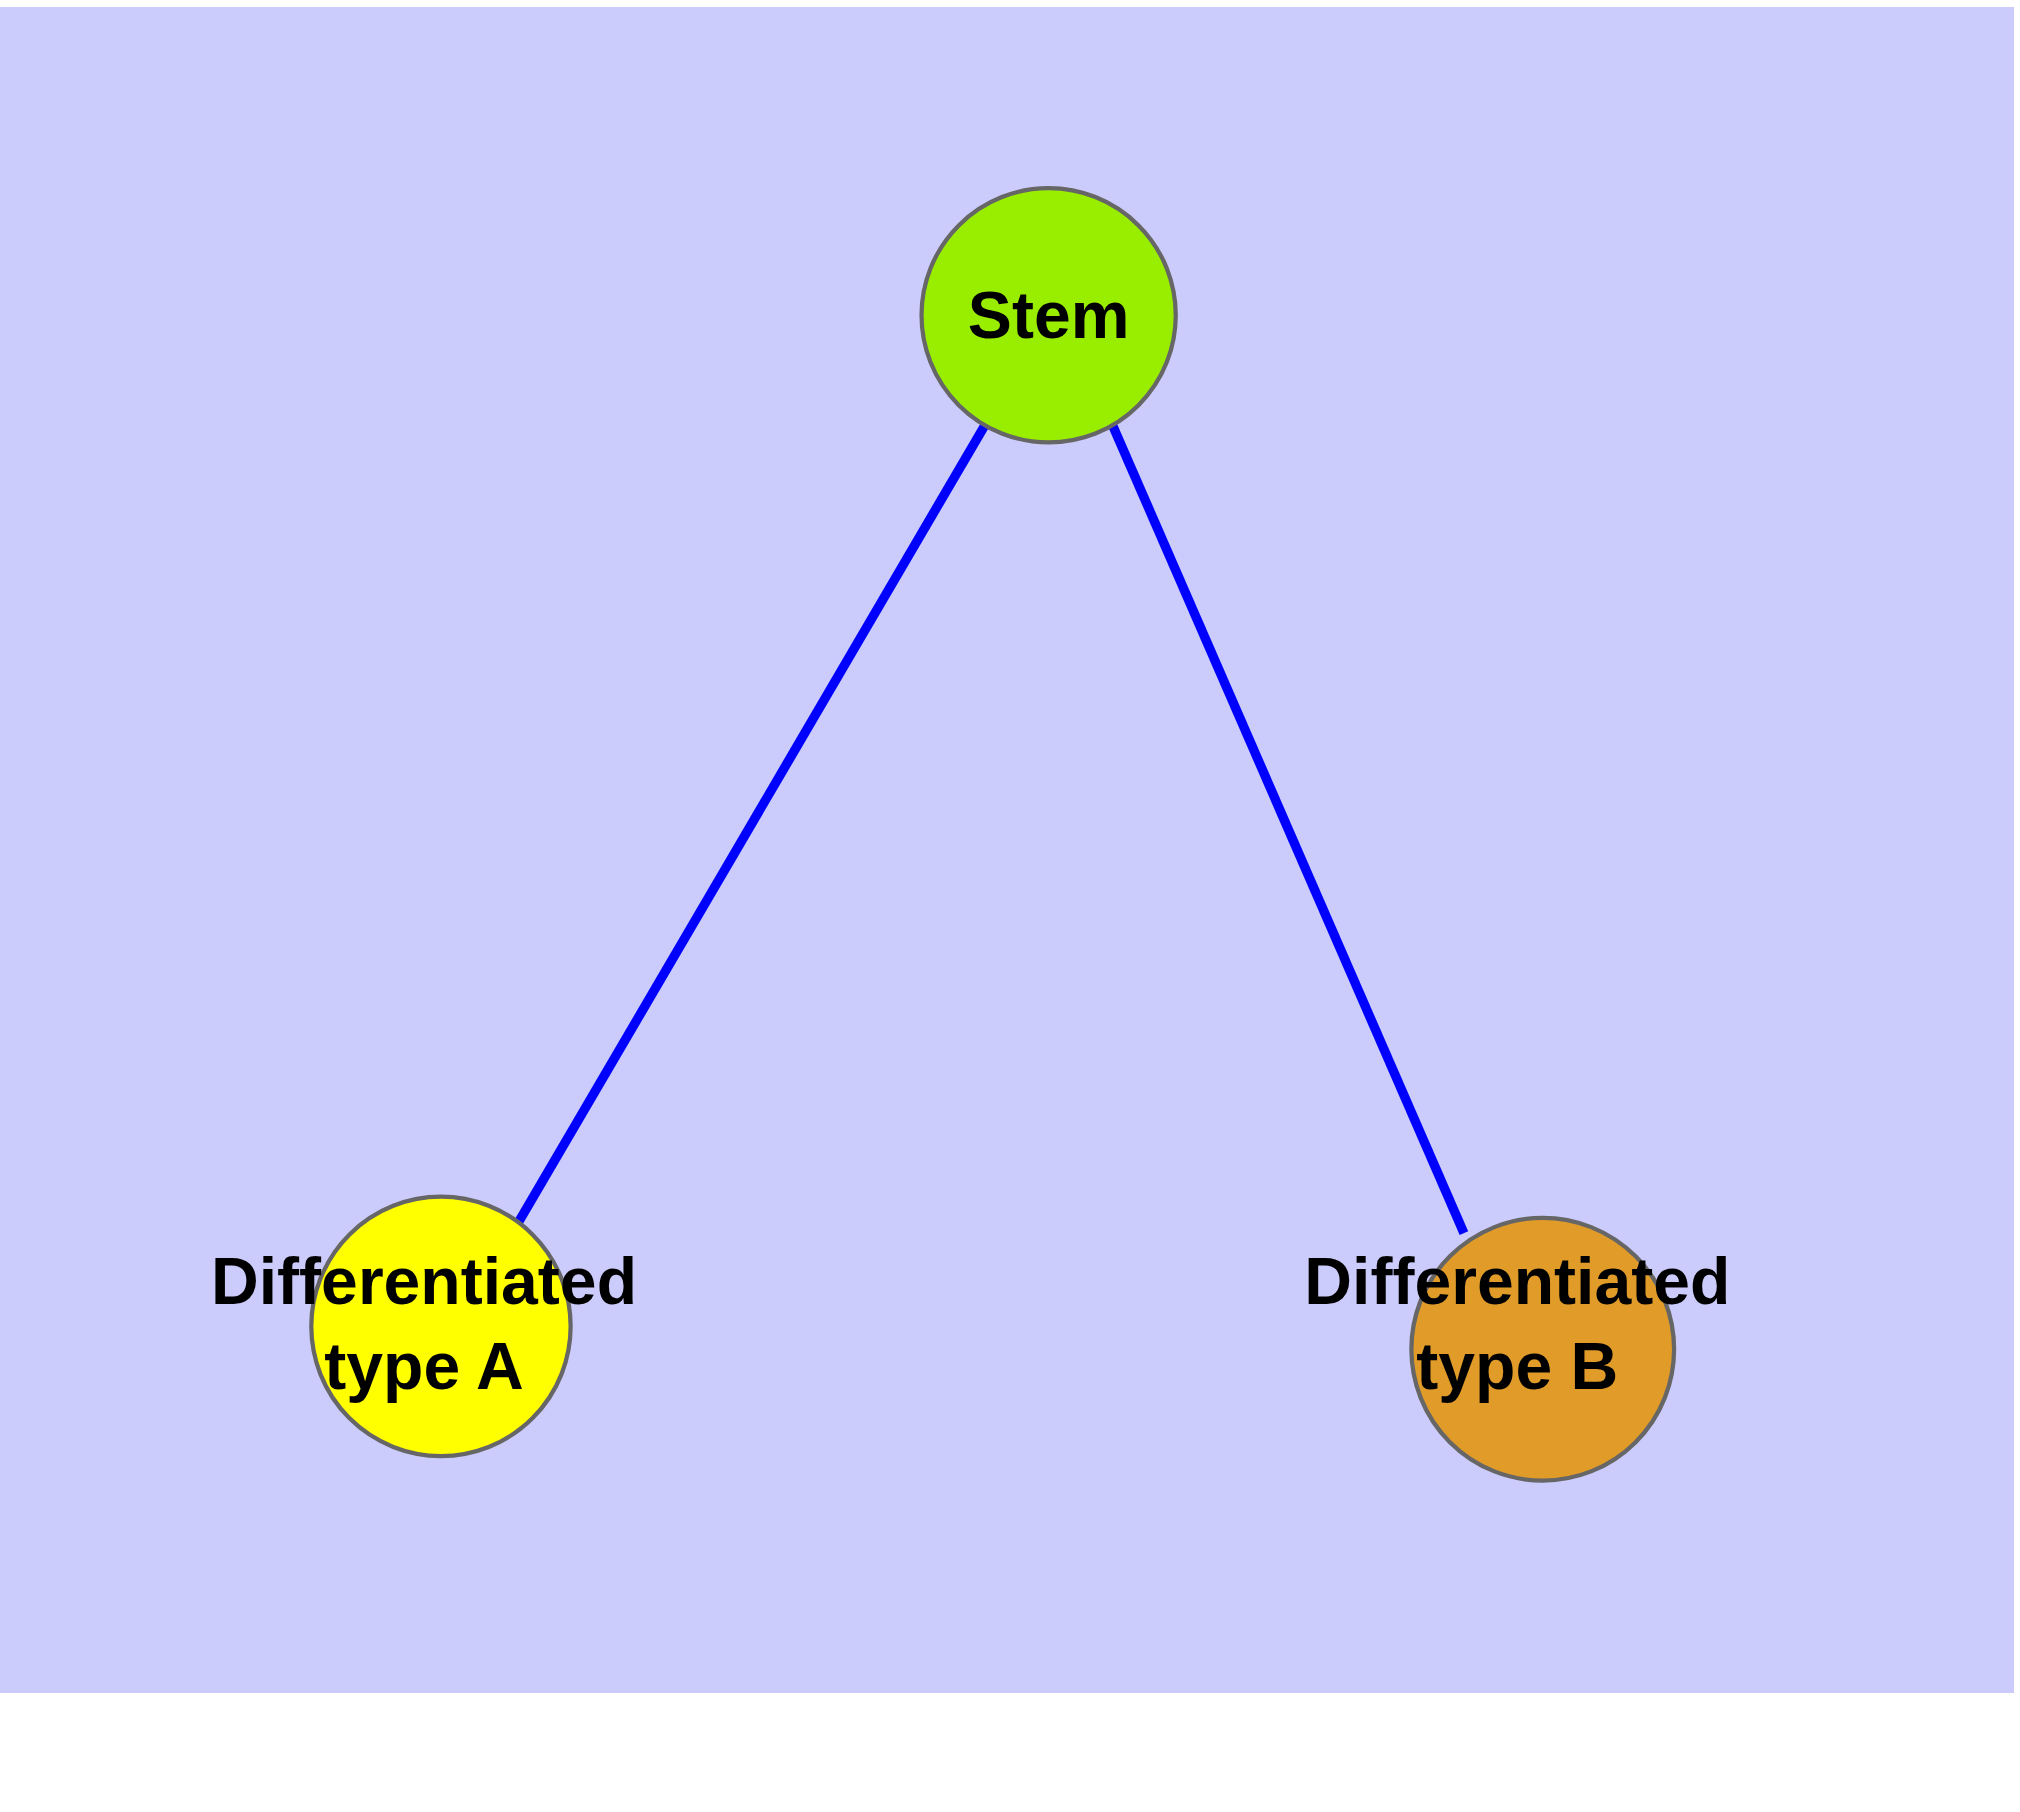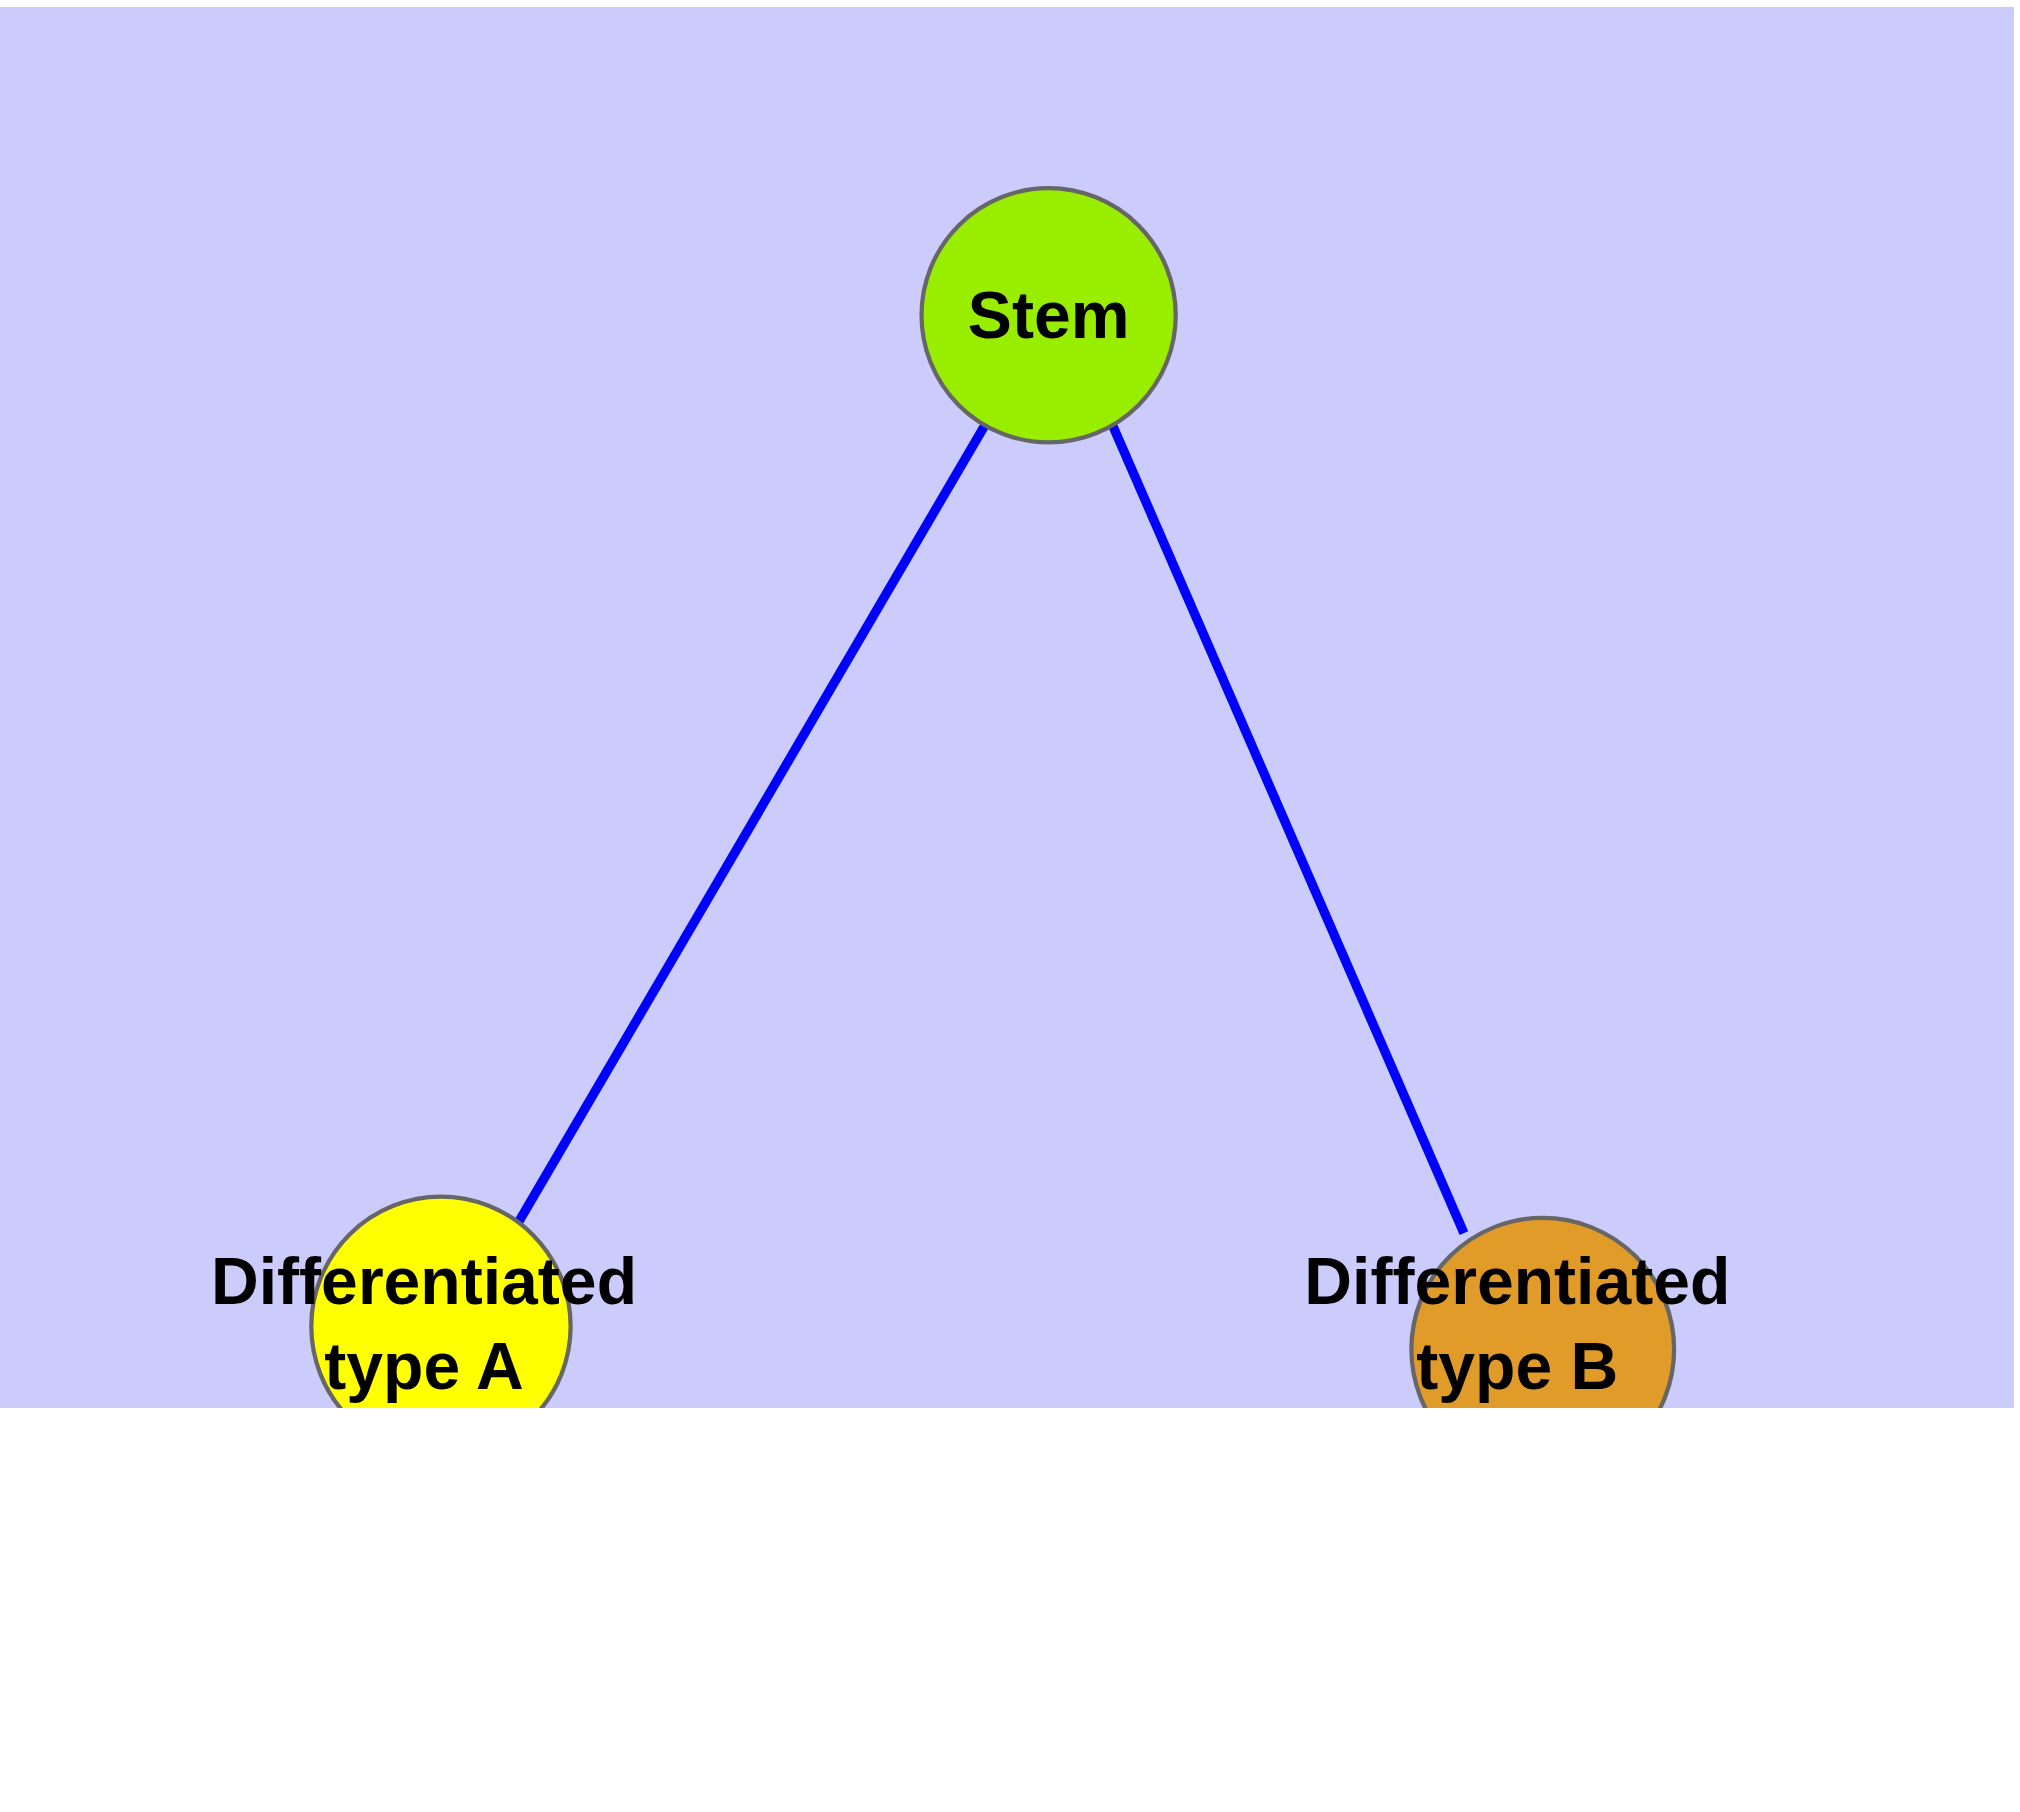--- a/index.html
+++ b/index.html
@@ -4,21 +4,21 @@
 <title>Cell Differentiation Graph</title>
 <style>
   html, body {
     margin: 0;
     padding: 0;
     background: #ffffff;
   }
   #canvas {
     position: relative;
     width: 2021px;
-    height: 1408px;
+    height: 1693px;
     background: #ffffff;
     overflow: hidden;
     font-family: "Liberation Sans", sans-serif;
   }
   #plot-area {
     position: absolute;
     left: 0px;
     top: 6.8px;
     width: 2014px;
     height: 1805px;

